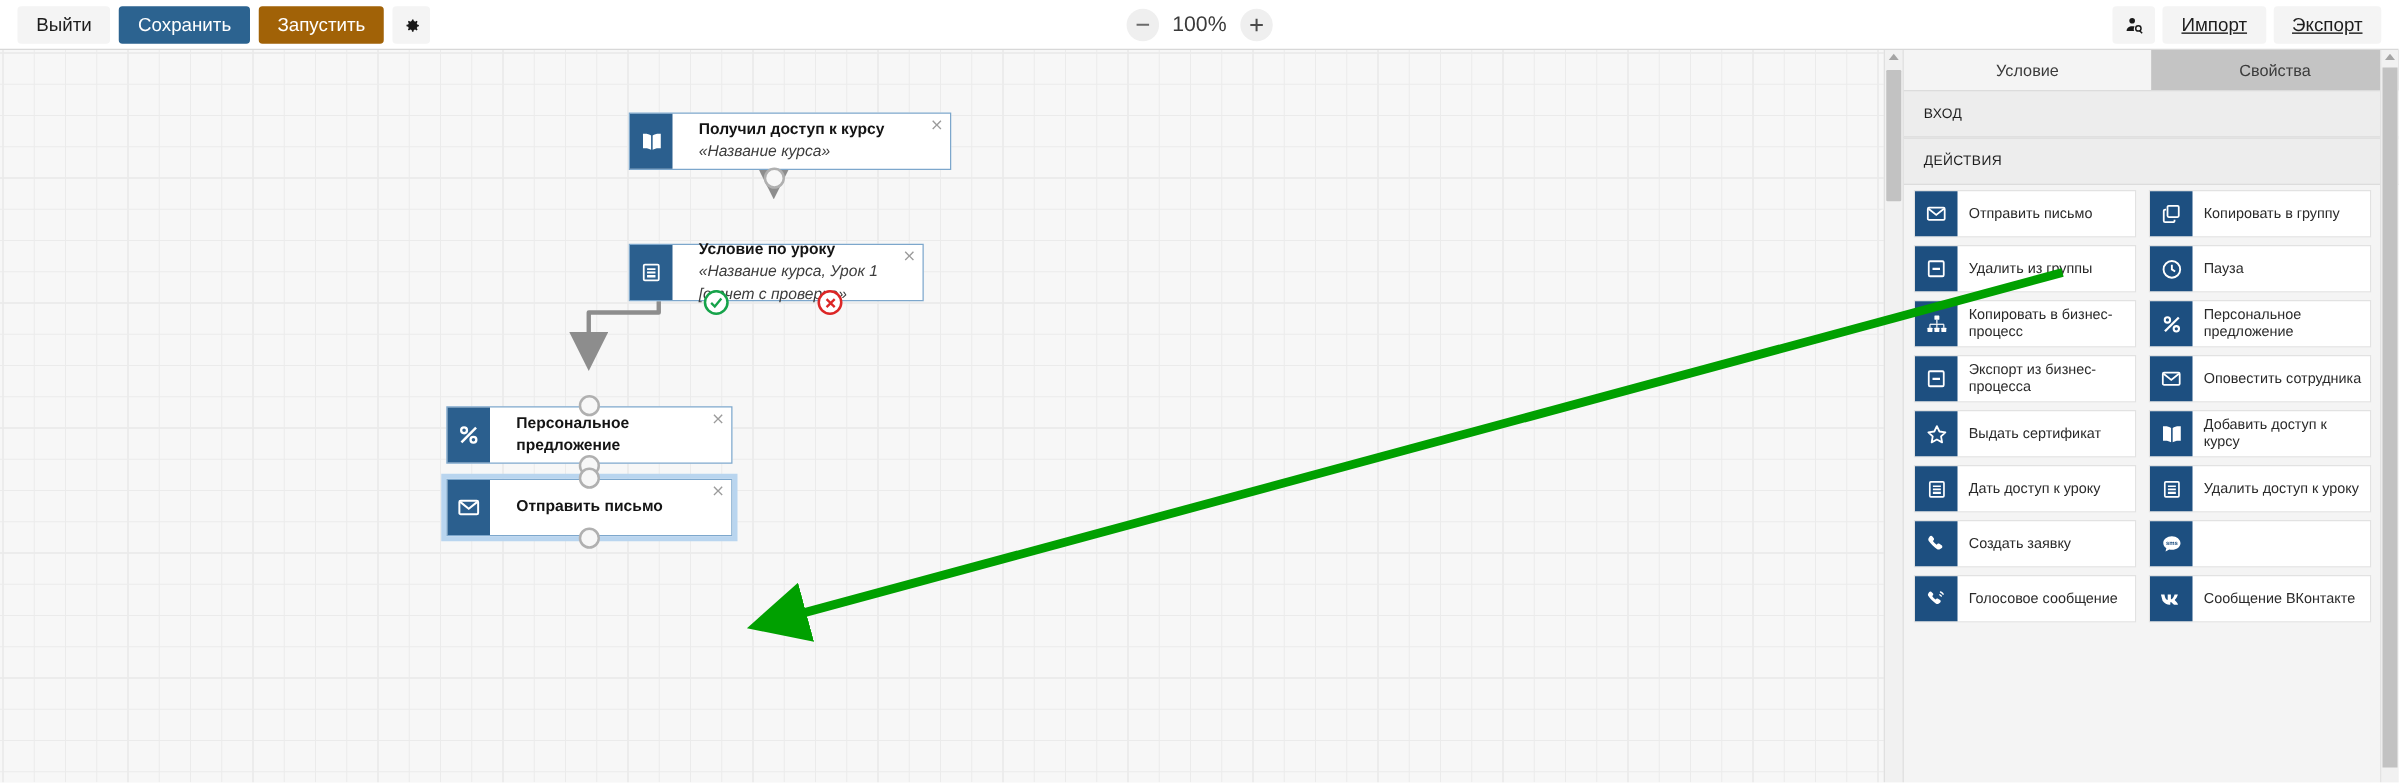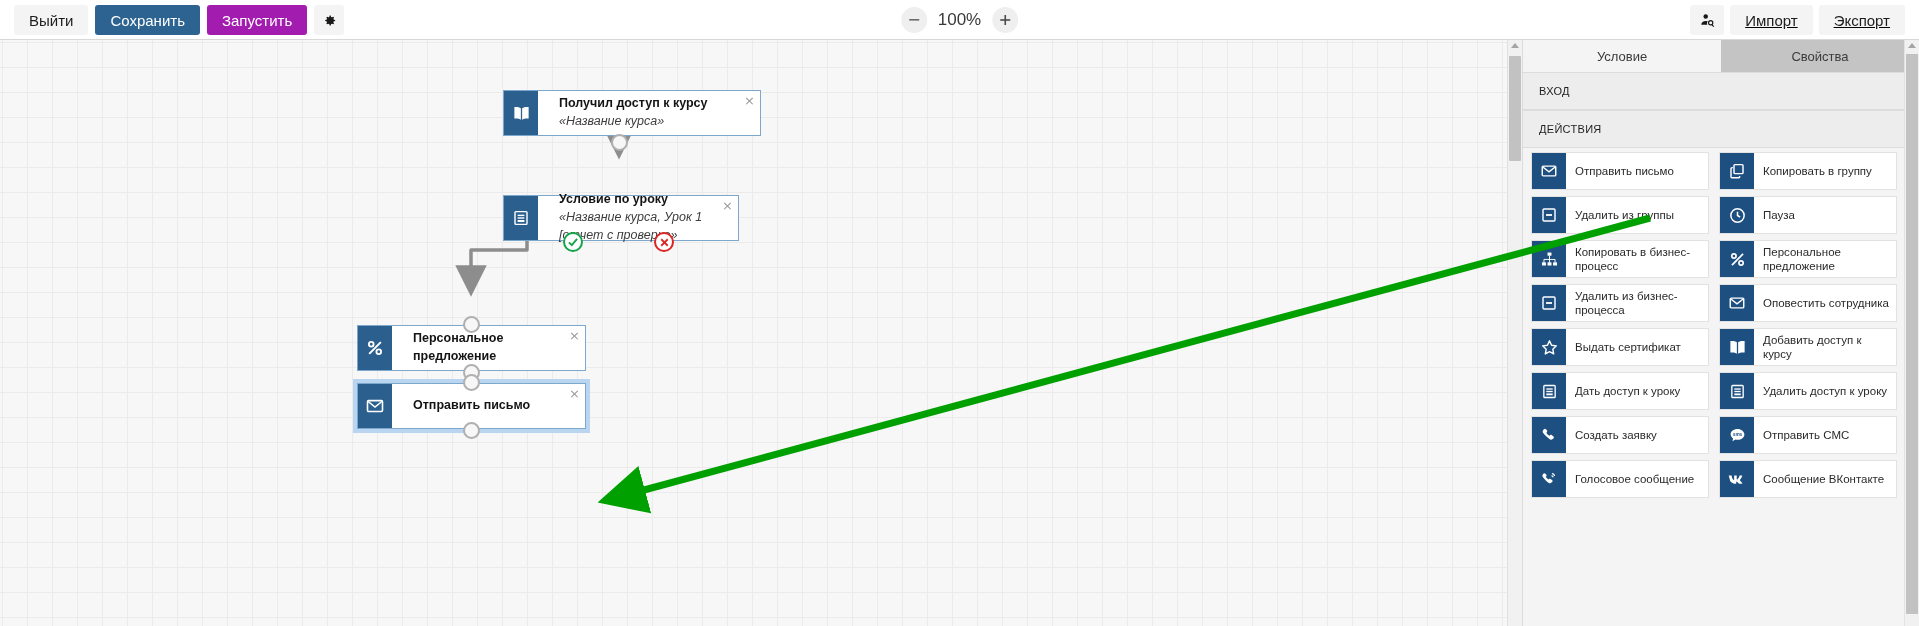--- a/index.html
+++ b/index.html
@@ -45,21 +45,21 @@
     border-radius: 3px;
     font-size: 15px;
     line-height: 1;
     cursor: pointer;
     border: none;
     white-space: nowrap;
     user-select: none;
   }
   .tb-btn.plain { background: #f4f4f4; color: #1d1d1d; }
   .tb-btn.primary { background: #2c6390; color: #ffffff; }
-  .tb-btn.success { background: #a21caf; color: #ffffff; }
+  .tb-btn.success { background: #a16207; color: #ffffff; }
   .tb-gear {
     width: 30px; height: 30px;
     background: #f4f4f4;
     border-radius: 3px;
     display: flex;
     align-items: center;
     justify-content: center;
     cursor: pointer;
   }
 
@@ -583,21 +583,21 @@
           <div class="act-label">Персональное предложение</div>
         </div>
 
         <div class="act-item">
           <div class="act-icon">
             <svg width="18" height="18" viewBox="0 0 24 24" fill="none" stroke="#fff" stroke-width="1.9">
               <rect x="4" y="4" width="16" height="16" rx="1.4"></rect>
                 <line x1="8" y1="12" x2="16" y2="12" stroke-width="2.4"></line>
             </svg>
           </div>
-          <div class="act-label">Удалить из бизнес-процесса</div>
+          <div class="act-label">Экспорт из бизнес-процесса</div>
         </div>
 
         <div class="act-item">
           <div class="act-icon">
             <svg width="18" height="18" viewBox="0 0 24 24" fill="none" stroke="#fff" stroke-width="1.9">
               <rect x="3" y="5.5" width="18" height="13" rx="1.3"></rect>
                 <path d="M3.8 6.6 L12 13.2 L20.2 6.6"></path>
             </svg>
           </div>
           <div class="act-label">Оповестить сотрудника</div>
@@ -655,21 +655,20 @@
           <div class="act-label">Создать заявку</div>
         </div>
 
         <div class="act-item">
           <div class="act-icon">
             <svg width="19" height="19" viewBox="0 0 24 24">
               <path d="M12 3.8c-4.8 0-8.7 3-8.7 6.7 0 2.1 1.2 4 3.1 5.2l-.8 3.6 3.8-2.1c.8.2 1.7.3 2.6.3 4.8 0 8.7-3 8.7-6.7S16.8 3.8 12 3.8z" fill="#fff"></path>
               <text x="12" y="12.6" font-size="6" font-family="Liberation Sans, sans-serif" font-weight="bold" fill="#1d4f80" text-anchor="middle">sms</text>
             </svg>
           </div>
-          <div class="act-label">Отправить СМС</div>
         </div>
 
         <div class="act-item">
           <div class="act-icon">
             <svg width="19" height="19" viewBox="0 0 24 24">
               <path d="M5.6 4c-.6 0-1.2.3-1.5.8l-.9 1.5c-.4.7-.3 1.6.2 2.3 1 1.5 2.2 2.9 3.6 4.2 1.3 1.3 2.7 2.5 4.2 3.5.8.5 1.7.5 2.4.1l1.5-.9c.5-.3.8-.9.8-1.5 0-.5-.2-1-.7-1.3l-2-1.4c-.6-.4-1.4-.3-1.9.2l-.6.6c-1.4-.9-2.6-2.1-3.5-3.5l.7-.6c.5-.5.6-1.3.2-1.9L6.8 4.7c-.3-.4-.7-.7-1.2-.7z" fill="#fff"></path>
               <path d="M15.7 4.6a5.3 5.3 0 012.6 2.2" fill="none" stroke="#fff" stroke-width="1.5" stroke-linecap="round"></path>
               <path d="M15 7.4a2.9 2.9 0 011.5 1.3" fill="none" stroke="#fff" stroke-width="1.4" stroke-linecap="round"></path>
             </svg>
           </div>

